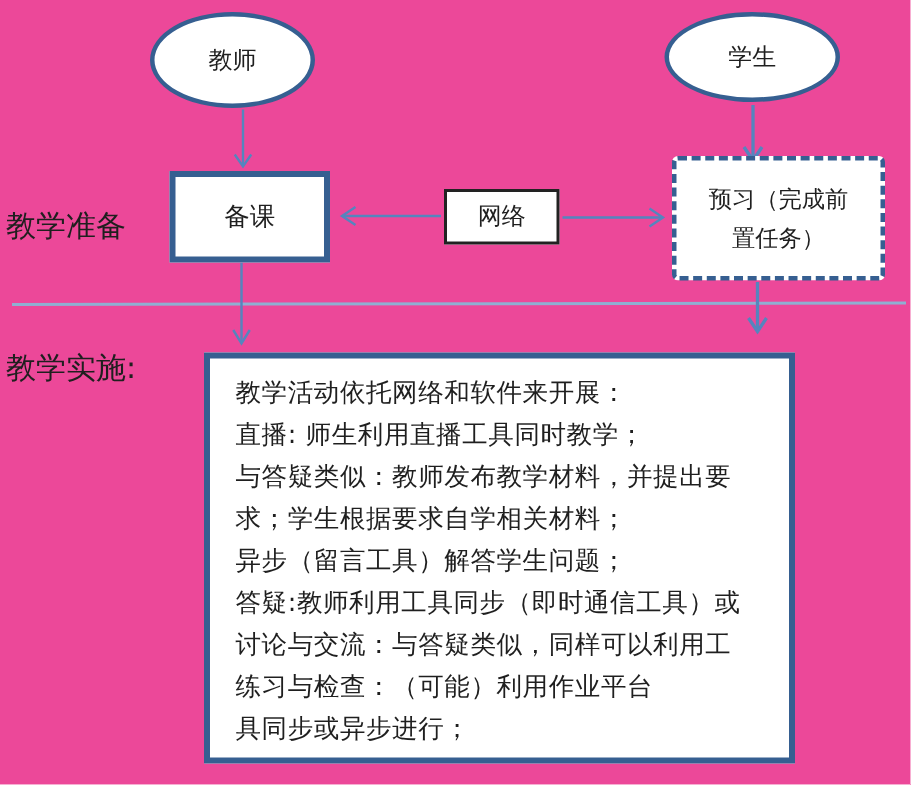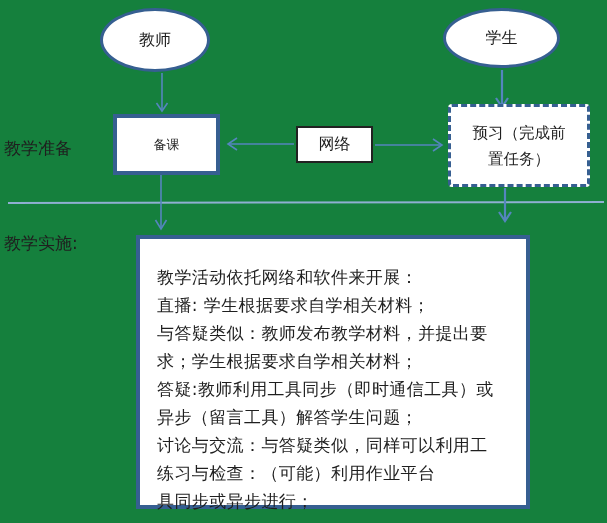--- a/index.html
+++ b/index.html
@@ -7,43 +7,43 @@
     --arrow:#5585be;
     --network-border:#222222;
     --divider:#8fafd2;
     --text:#1f1f1f;
   }
   html,body{margin:0;padding:0;background:#ffffff;}
   body{font-family:"DejaVu Sans","Liberation Sans",sans-serif;color:var(--text);}
   .canvas{
     position:relative;
     width:607px;height:523px;
-    background:#15803d;
+    background:#ec4899;
     overflow:hidden;
   }
   .arrow-layer{position:absolute;left:0;top:0;width:607px;height:523px;pointer-events:none;}
   .node{position:absolute;display:flex;align-items:center;justify-content:center;box-sizing:border-box;background:#ffffff;}
   .ellipse{border:3.5px solid var(--node-border);border-radius:50%;font-size:16px;}
   .ellipse.teacher{left:100px;top:8px;width:110px;height:64px;}
   .ellipse.medium{left:265px;top:8px;width:117px;height:65px;}
   .ellipse.student{left:443px;top:8px;width:117px;height:60px;}
-  .box-prepare{left:113px;top:114px;width:107px;height:61px;border:4px solid var(--node-border);font-size:13px;}
+  .box-prepare{left:113px;top:114px;width:107px;height:61px;border:4px solid var(--node-border);font-size:17px;}
   .box-network{left:296px;top:126px;width:77px;height:37px;border:2px solid var(--network-border);font-size:16px;}
   .box-preview{
     left:448px;top:104px;width:142px;height:83px;
     border:3px dashed var(--node-border);border-radius:4px;
     flex-direction:column;font-size:15.5px;line-height:26px;text-align:center;
   }
-  .row-label{position:absolute;font-size:17px;color:var(--text);white-space:nowrap;}
+  .row-label{position:absolute;font-size:20px;color:var(--text);white-space:nowrap;}
   .row-label.prep{left:4px;top:137px;}
   .row-label.impl{left:4px;top:211px;margin-top:21px;}
   .activity-box{
     position:absolute;left:136px;top:235px;width:394px;height:274px;
     border:4px solid var(--node-border);box-sizing:border-box;background:#ffffff;
-    padding:24px 0 0 17px;
+    padding:9px 0 0 17px;
   }
   .activity-line{
     font-size:17px;line-height:28px;letter-spacing:0.4px;white-space:nowrap;color:var(--text);
   }
 </style>
 </head>
 <body>
 
 <div class="canvas">
 
@@ -102,24 +102,24 @@
   <div class="node box-preview">
     <span>预习（完成前</span>
     <span>置任务）</span>
   </div>
 
   <div class="row-label impl">教学实施:</div>
 
   <div class="activity-box">
     <div>
         <div class="activity-line">教学活动依托网络和软件来开展：</div>
-        <div class="activity-line">直播: 学生根据要求自学相关材料；</div>
+        <div class="activity-line">直播: 师生利用直播工具同时教学；</div>
         <div class="activity-line">与答疑类似：教师发布教学材料，并提出要</div>
         <div class="activity-line">求；学生根据要求自学相关材料；</div>
+        <div class="activity-line">异步（留言工具）解答学生问题；</div>
         <div class="activity-line">答疑:教师利用工具同步（即时通信工具）或</div>
-        <div class="activity-line">异步（留言工具）解答学生问题；</div>
         <div class="activity-line">讨论与交流：与答疑类似，同样可以利用工</div>
         <div class="activity-line">练习与检查：（可能）利用作业平台</div>
         <div class="activity-line">具同步或异步进行；</div>
       </div>
   </div>
 
 </div>
 
 </body></html>

